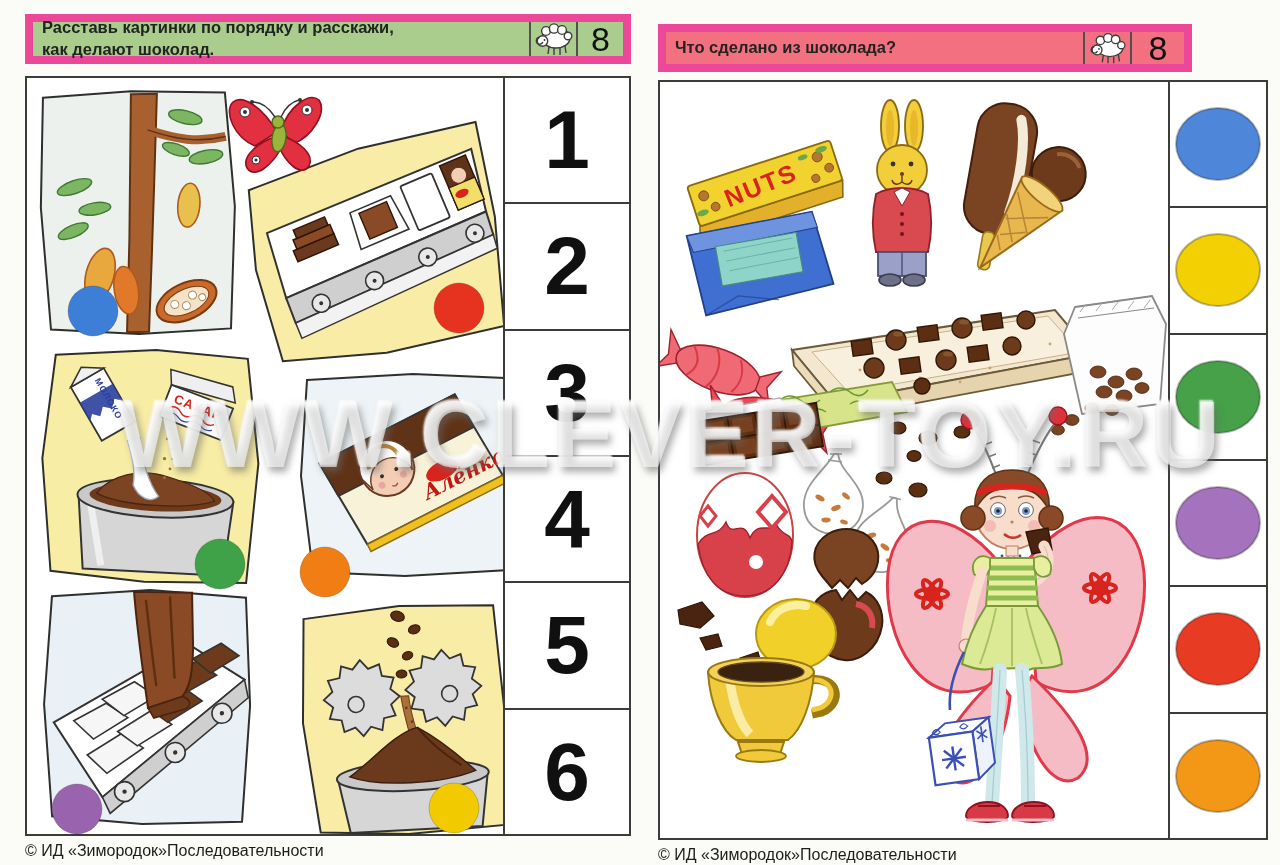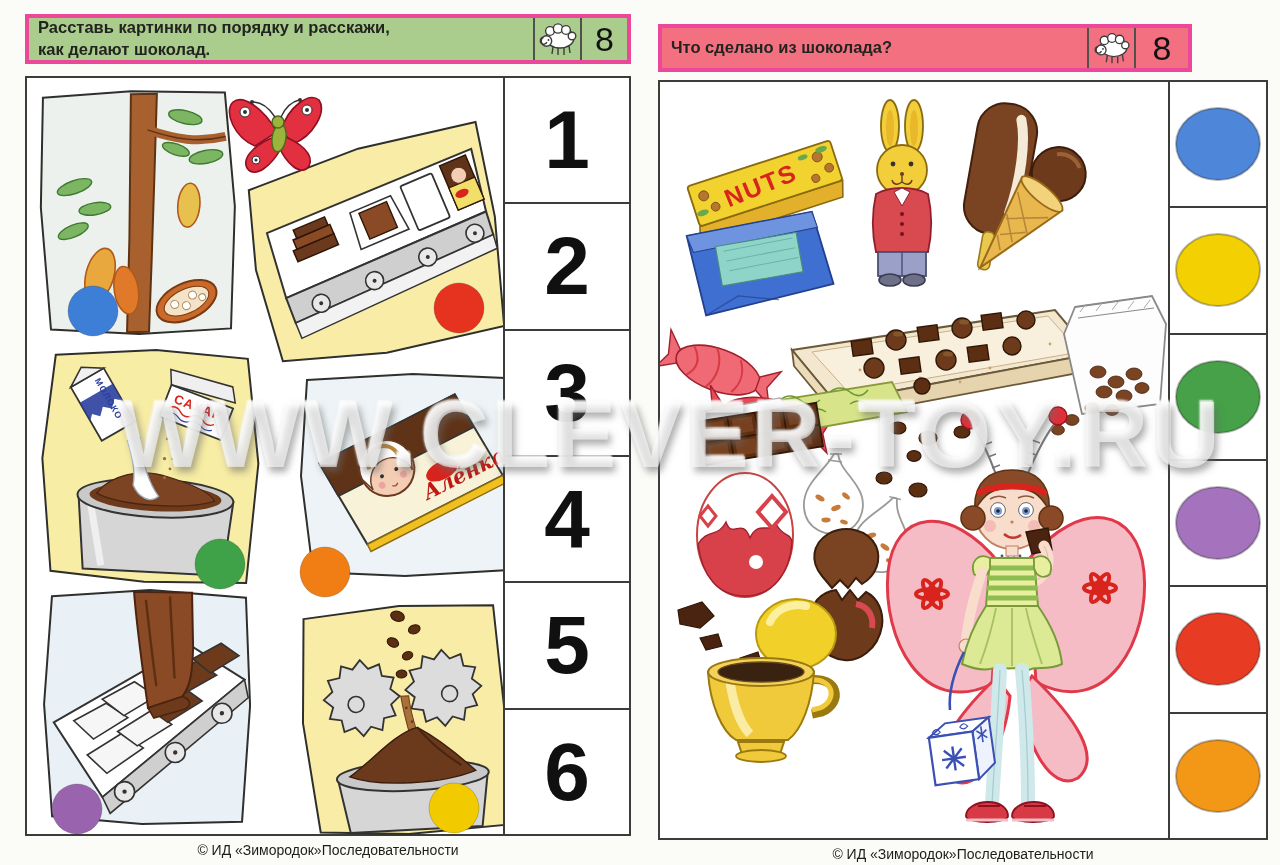--- a/index.html
+++ b/index.html
@@ -3,21 +3,21 @@
 <meta charset="utf-8">
 <style>
   html,body{margin:0;padding:0;}
   body{
     width:1280px;height:865px;position:relative;overflow:hidden;
     background:#fbfbf8;
     font-family:"Liberation Sans", sans-serif;
   }
   .page-header{
     position:absolute;display:flex;align-items:stretch;
-    border:4px solid #ec4899;box-sizing:border-box;
+    border:8px solid #ec4899;box-sizing:border-box;
   }
   .header-text{
     flex:1;display:flex;flex-direction:column;justify-content:center;
     padding-left:9px;font-weight:bold;font-size:16.5px;line-height:1.32;color:#222420;
   }
   .header-cell{
     width:45px;border-left:2px solid #50514a;display:flex;align-items:center;justify-content:center;
   }
   .header-num{font-size:34px;font-weight:500;color:#111;}
   .frame{
@@ -27,22 +27,22 @@
     position:absolute;top:0;right:0;height:100%;border-left:2px solid #3c3c3a;
     box-sizing:border-box;display:flex;flex-direction:column;background:#fff;
   }
   .side-cell{
     flex:1;display:flex;align-items:center;justify-content:center;
     border-bottom:2px solid #3c3c3a;box-sizing:border-box;
   }
   .side-cell:last-child{border-bottom:none;}
   .num-digit{font-size:82px;font-weight:bold;color:#101010;line-height:1;}
   .footer-row{
-    position:absolute;display:flex;justify-content:center;
-    font-size:14px;color:#1c1c1a;
+    position:absolute;display:flex;justify-content:flex-start;
+    font-size:16px;color:#1c1c1a;
   }
   .tile{position:absolute;}
   .dot{position:absolute;z-index:10;}
   .butterfly{position:absolute;z-index:12;}
   .watermark{
     position:absolute;left:118px;top:380px;width:1064px;z-index:50;
     text-align:right;white-space:nowrap;pointer-events:none;
     font-size:95px;font-weight:bold;letter-spacing:3px;
     color:rgba(255,255,255,0.60);
     text-shadow:3px 5px 7px rgba(105,105,105,0.55), -1px -2px 2px rgba(255,255,255,0.85);

